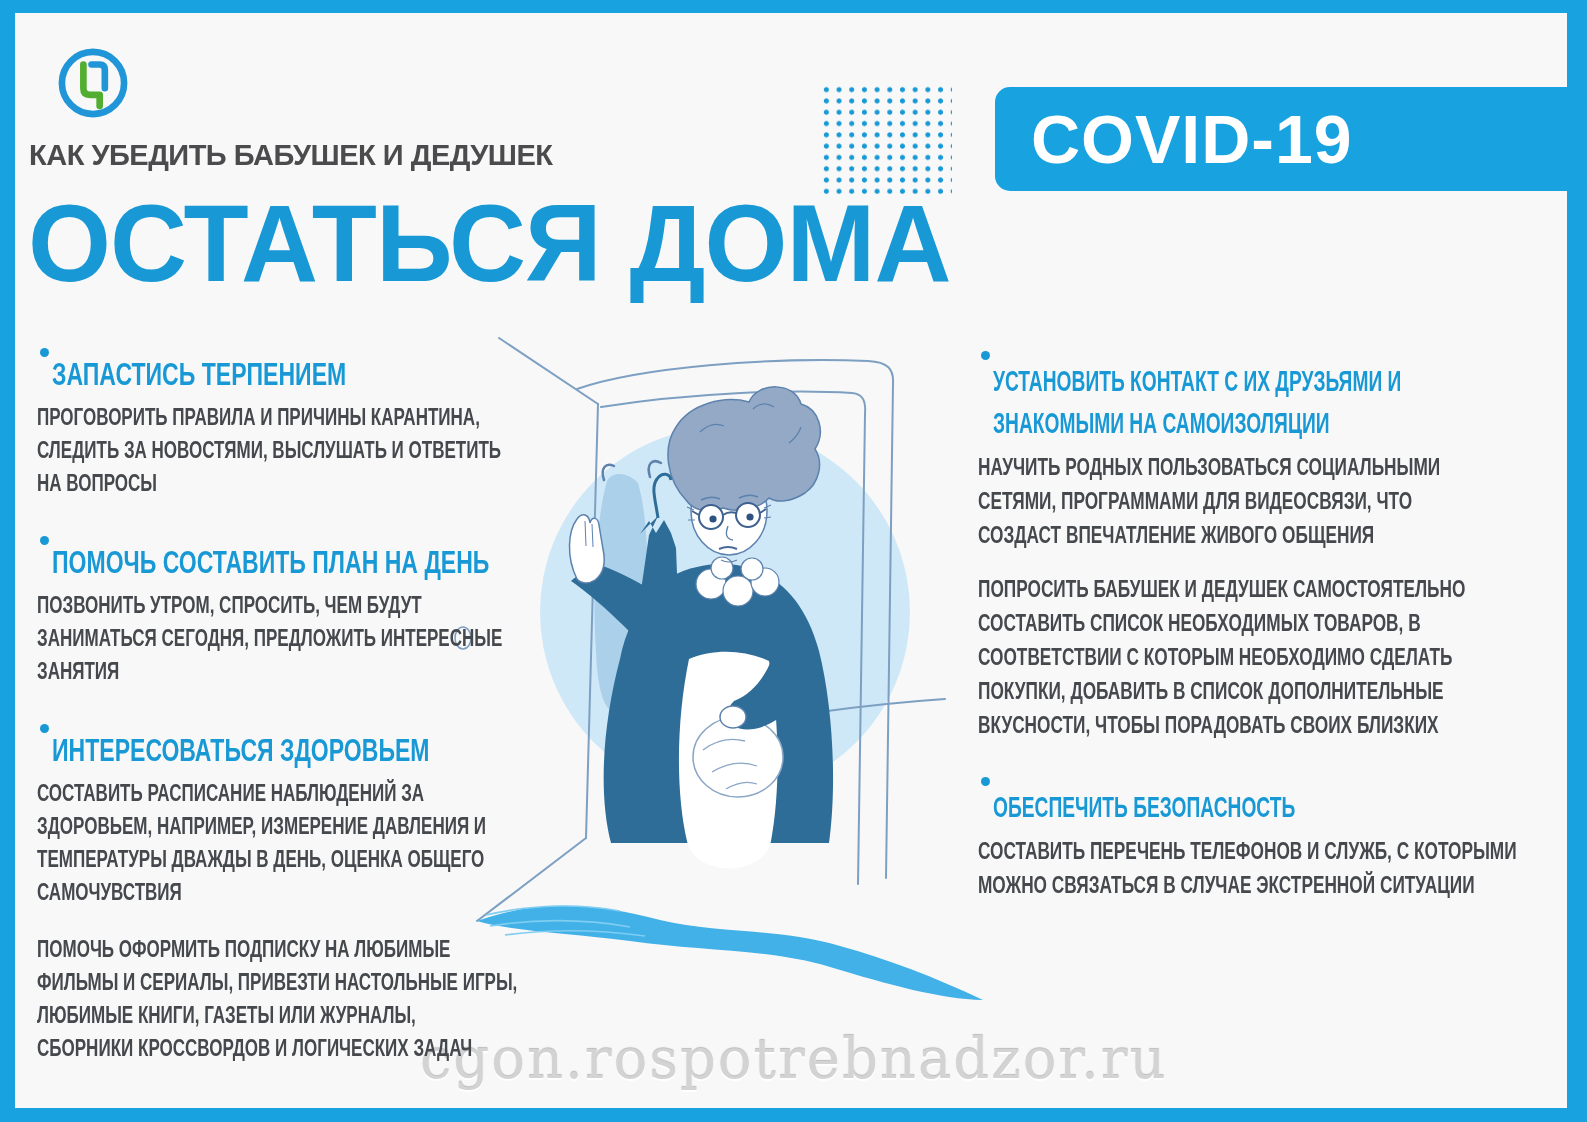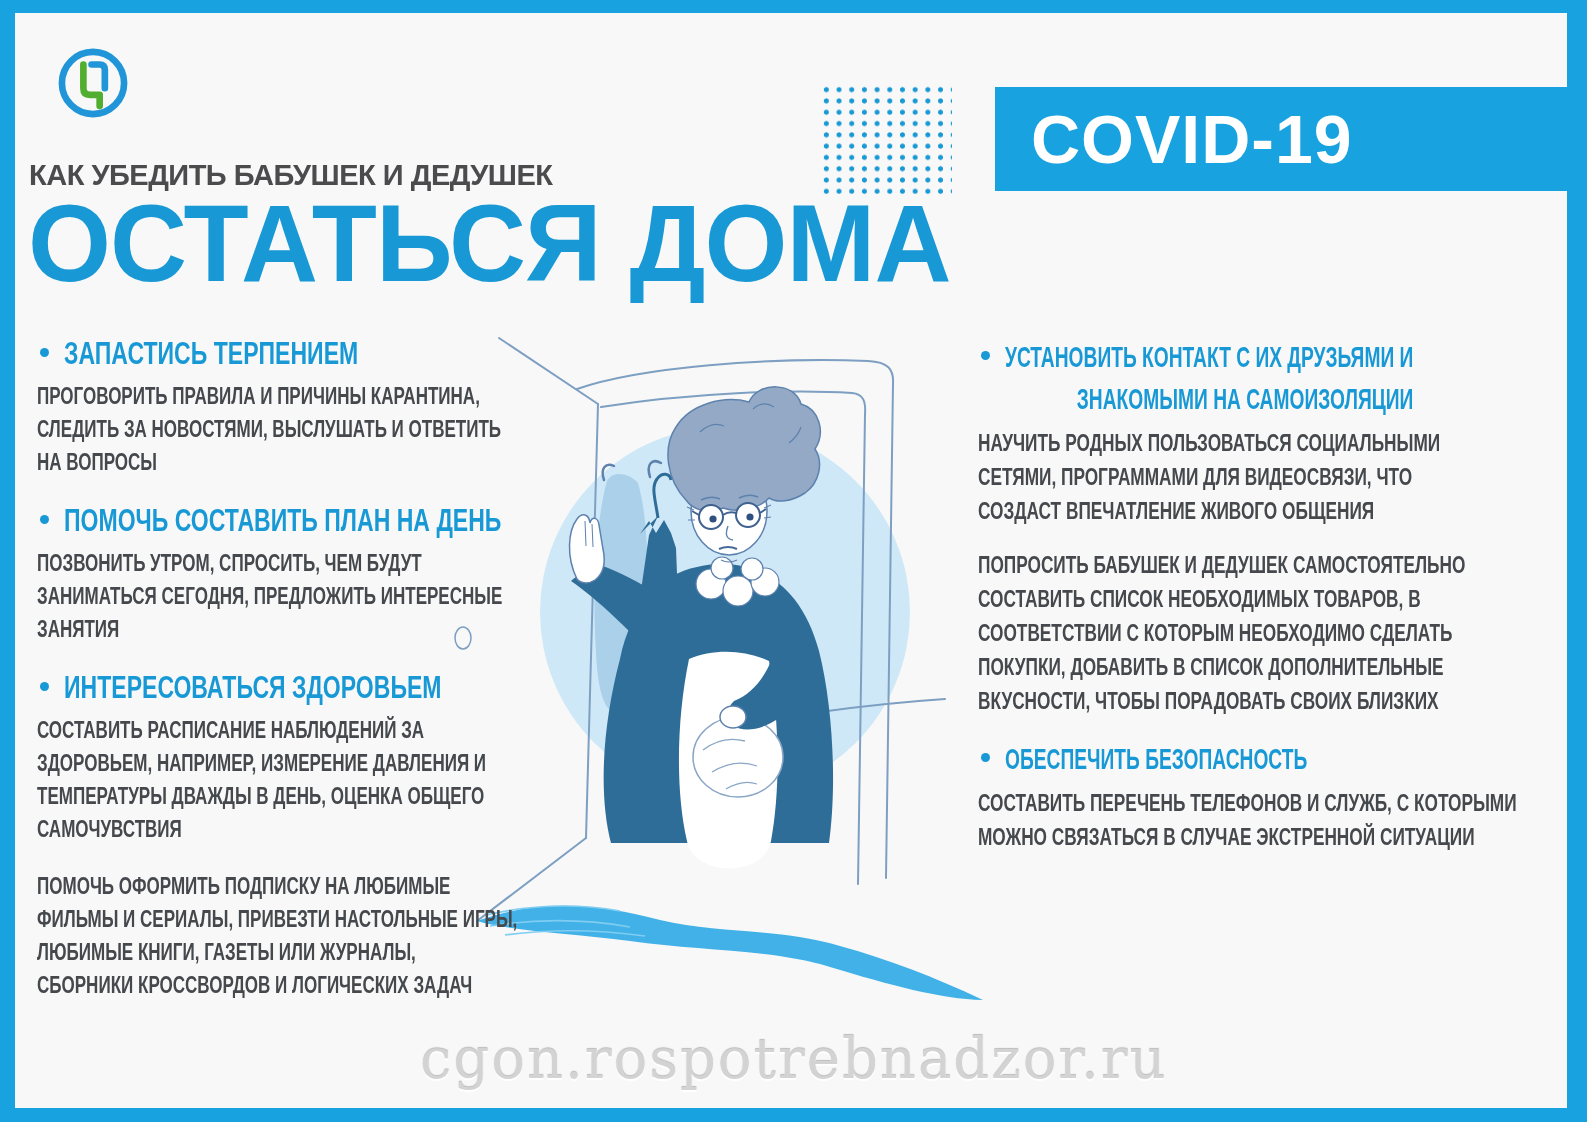--- a/index.html
+++ b/index.html
@@ -8,54 +8,54 @@
     background:#18a2e0; overflow:hidden;
     font-family:"Liberation Sans", sans-serif;
   }
   .inner {
     position:absolute; left:15px; top:13px; right:20px; bottom:14px;
     background:#f8f8f8;
   }
   .logo { position:absolute; left:56px; top:44px; width:74px; height:78px; }
 
   .kicker {
-    position:absolute; left:29px; top:160px;
+    position:absolute; left:29px; top:140px;
     font-size:29px; line-height:30px; font-weight:bold; color:#4b4b4d;
     letter-spacing:-0.5px; white-space:pre;
   }
   .title {
     position:absolute; left:28px; top:188px;
     font-size:110px; line-height:110px; font-weight:bold; color:#1899d6;
     white-space:pre; transform:scaleX(0.97); transform-origin:0 0;
     letter-spacing:-1px;
   }
   .badge {
     position:absolute; left:995px; top:87px; width:592px; height:104px;
     background:#18a2e0; color:#ffffff; z-index:3;
     font-size:68px; line-height:104px; font-weight:bold;
-    padding-left:36px; box-sizing:border-box; letter-spacing:1px; white-space:pre;
+    padding-left:36px; box-sizing:border-box; letter-spacing:1px; white-space:pre;border-radius:15px;
   }
   .dots {
     position:absolute; left:818px; top:82px; width:134px; height:112px; z-index:2;
     background-image:radial-gradient(circle, #1899d6 2.2px, rgba(0,0,0,0) 2.8px);
     background-size:12.7px 11.3px; background-position:2px 2px;
   }
 
   .col { position:absolute; z-index:2; }
   .col-left  { left:37px;  top:336px; width:520px; }
   .col-right { left:978px; top:336px; width:585px; }
 
-  .sec-h { display:flex; align-items:flex-start; margin:0 0 10px 0; }
+  .sec-h { display:flex; align-items:flex-start; margin:0 0 10px 0;flex-direction:column; }
   .bullet { flex:none; width:9px; height:9px; border-radius:50%; background:#1899d6; margin:12px 0 0 3px; }
   .sec-h-text {
     margin-left:15px; color:#1899d6; font-weight:bold; white-space:pre;
     font-size:32px; line-height:34px;
     transform:scaleX(0.72); transform-origin:0 0;
   }
-  .col-right .sec-h { margin-bottom:6px;text-align:right; }
+  .col-right .sec-h { margin-bottom:6px; }
   .col-right .sec-h-text { font-size:30px; line-height:42px; transform:scaleX(0.64); }
   .col-right .bullet { margin-top:15px; }
 
   .sec-p {
     margin:0 0 24px 0; color:#45484c; font-weight:bold; white-space:pre;
     font-size:23px; line-height:33px;
     transform:scaleX(0.74); transform-origin:0 0;
   }
   .col-right .sec-p { line-height:34px; margin-bottom:20px; transform:scaleX(0.75); }
   .col-right section:nth-of-type(3) .sec-p { margin-bottom:12px; }

